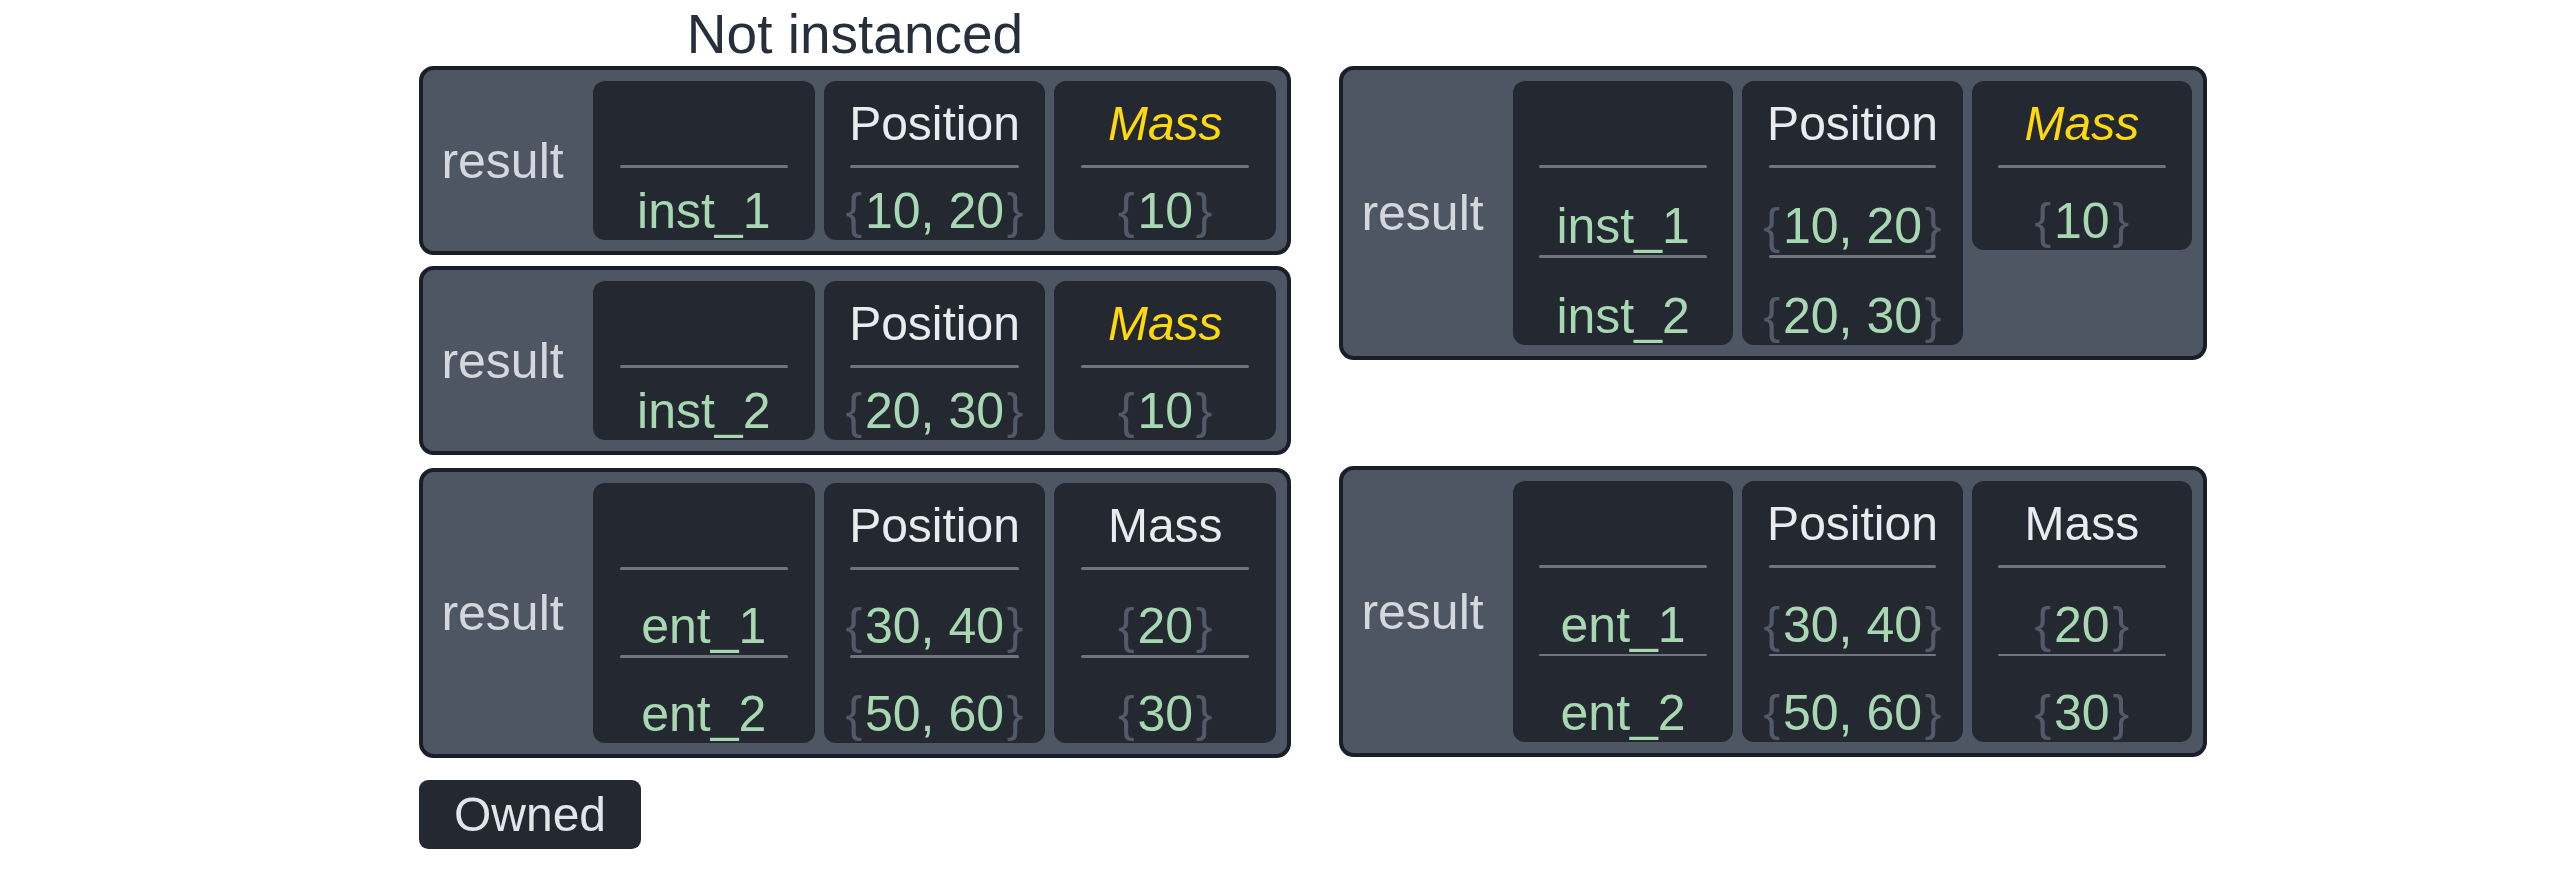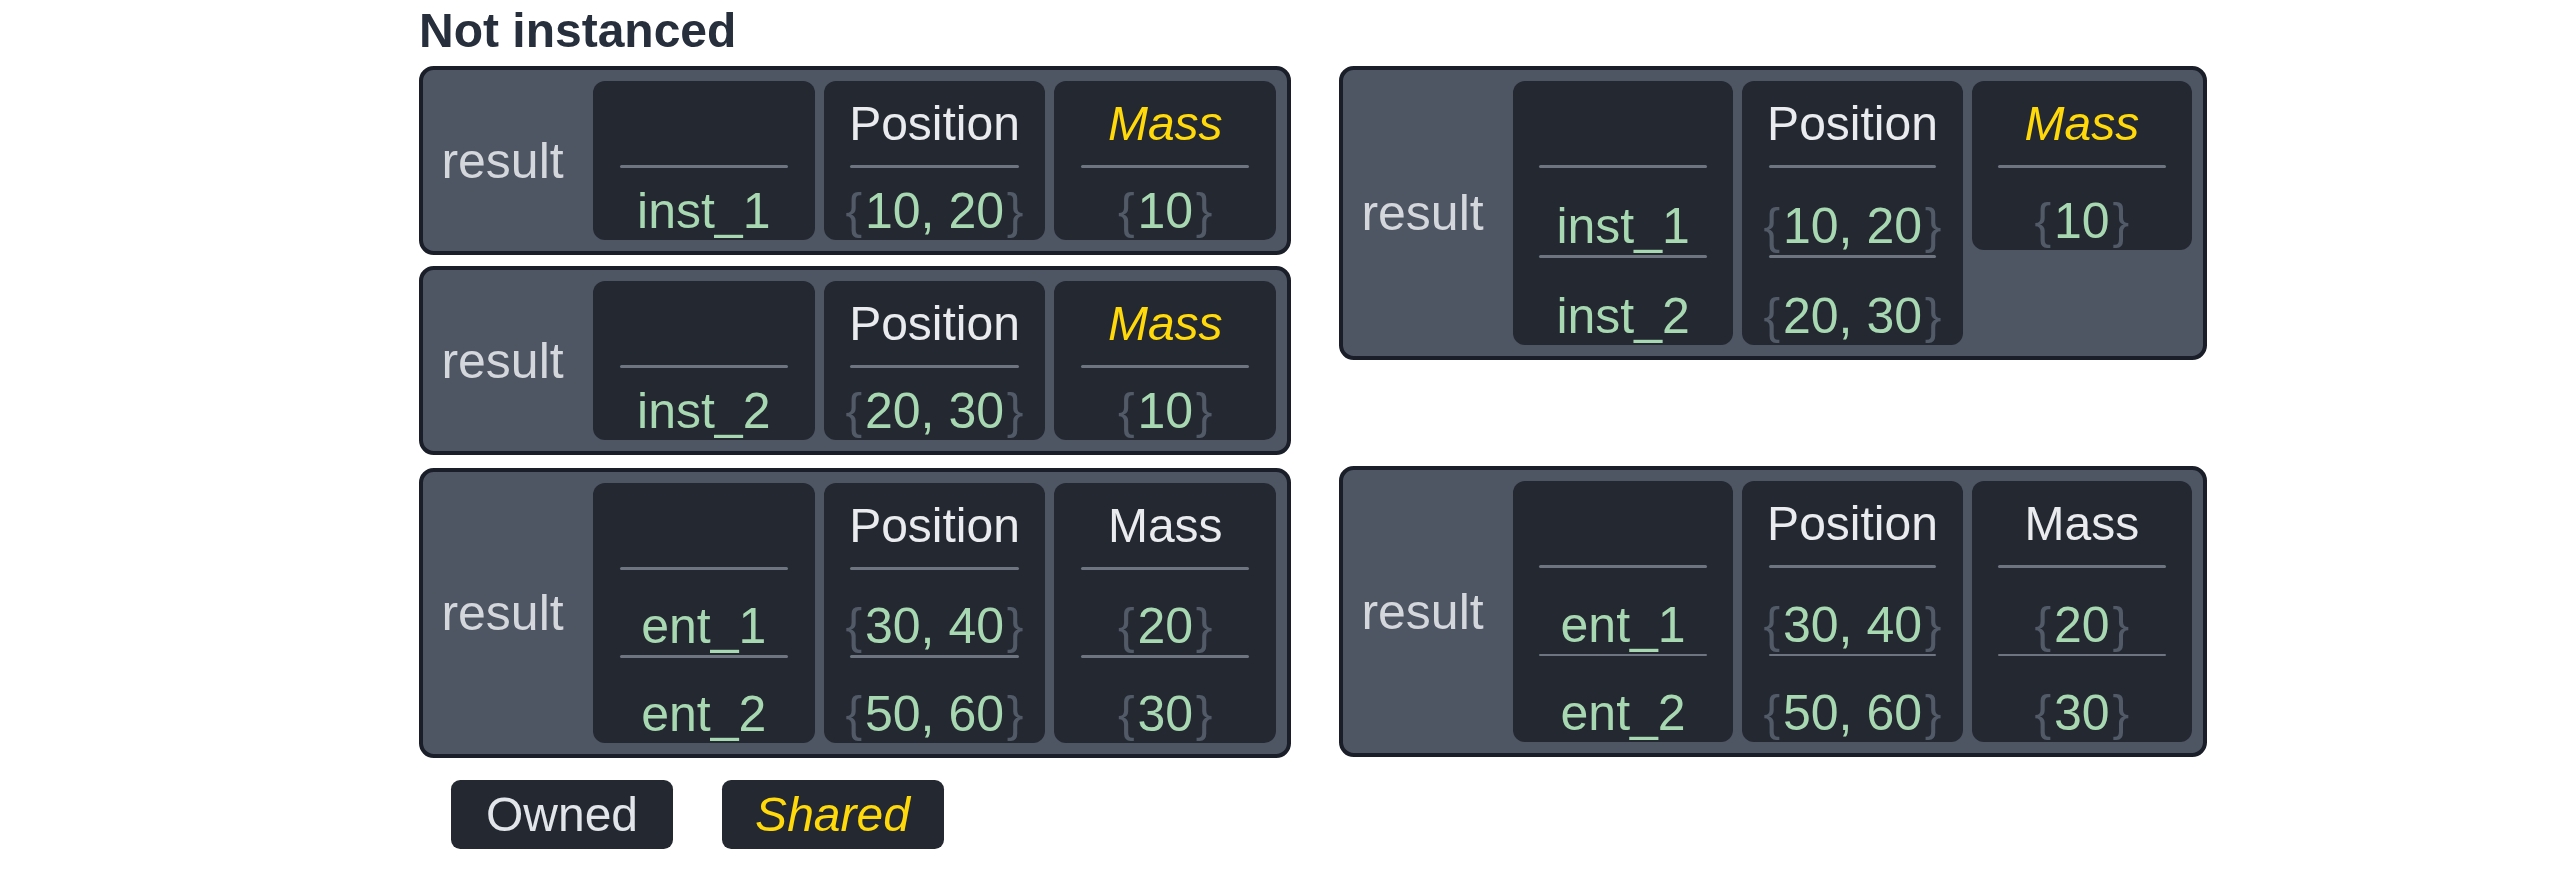--- a/index.html
+++ b/index.html
@@ -23,21 +23,21 @@
     font-family: "Liberation Sans", "DejaVu Sans", sans-serif;
     position: relative;
     overflow: hidden;
   }
   .column { position: absolute; top: 0; height: 870px; }
   #left-col  { left: 419px;  width: 872px; }
   #right-col { left: 1339px; width: 868px; }
 
   .diagram-title {
     position: absolute; top: 7.3px; left: 0; width: 100%;
-    font-size: 48px; font-weight: 700;
+    text-align: center; font-size: 55px; font-weight: 400;
     color: var(--title); line-height: 1.0;
   }
 
   .rbox {
     position: absolute; left: 0; width: 100%;
     background: var(--box-bg);
     border: 4.6px solid var(--box-border);
     border-radius: 14.7px;
     display: flex;
   }
@@ -87,21 +87,21 @@
     white-space: nowrap;
   }
   .brace { color: var(--brace); }
   .num, .entity-name { color: var(--value-green); padding: 0 2.8px; }
 
   .legend { position: absolute; left: 0; top: 780px; display: flex; gap: 16.5px; }
   .legend-chip {
     width: 222px; height: 69px;
     background: var(--cell-bg); border-radius: 9.2px;
     display: flex; align-items: center; justify-content: center;
-    font-size: 48px; color: var(--legend-text); margin-left: 32px;
+    font-size: 48px; color: var(--legend-text);
   }
   .legend-chip.shared { color: var(--shared-text); font-style: italic; }
 </style>
 </head>
 <body>
 
 <div class="column" id="left-col">
   <div class="diagram-title">Not instanced</div>
 
   <section class="rbox" id="box-l1">
@@ -208,21 +208,20 @@
             <span class="brace">{</span>
             <span class="num">30</span>
             <span class="brace">}</span>
           </div>
       </div>
     </div>
   </section>
 
   <div class="legend">
     <div class="legend-chip">Owned</div>
-    <div class="legend-chip shared">Shared</div>
   </div>
 </div>
 
 <div class="column" id="right-col">
 
   <section class="rbox" id="box-r1">
     <div class="result-label">result</div>
     <div class="cells">
       <div class="cell">
         <div class="cell-header"></div>

